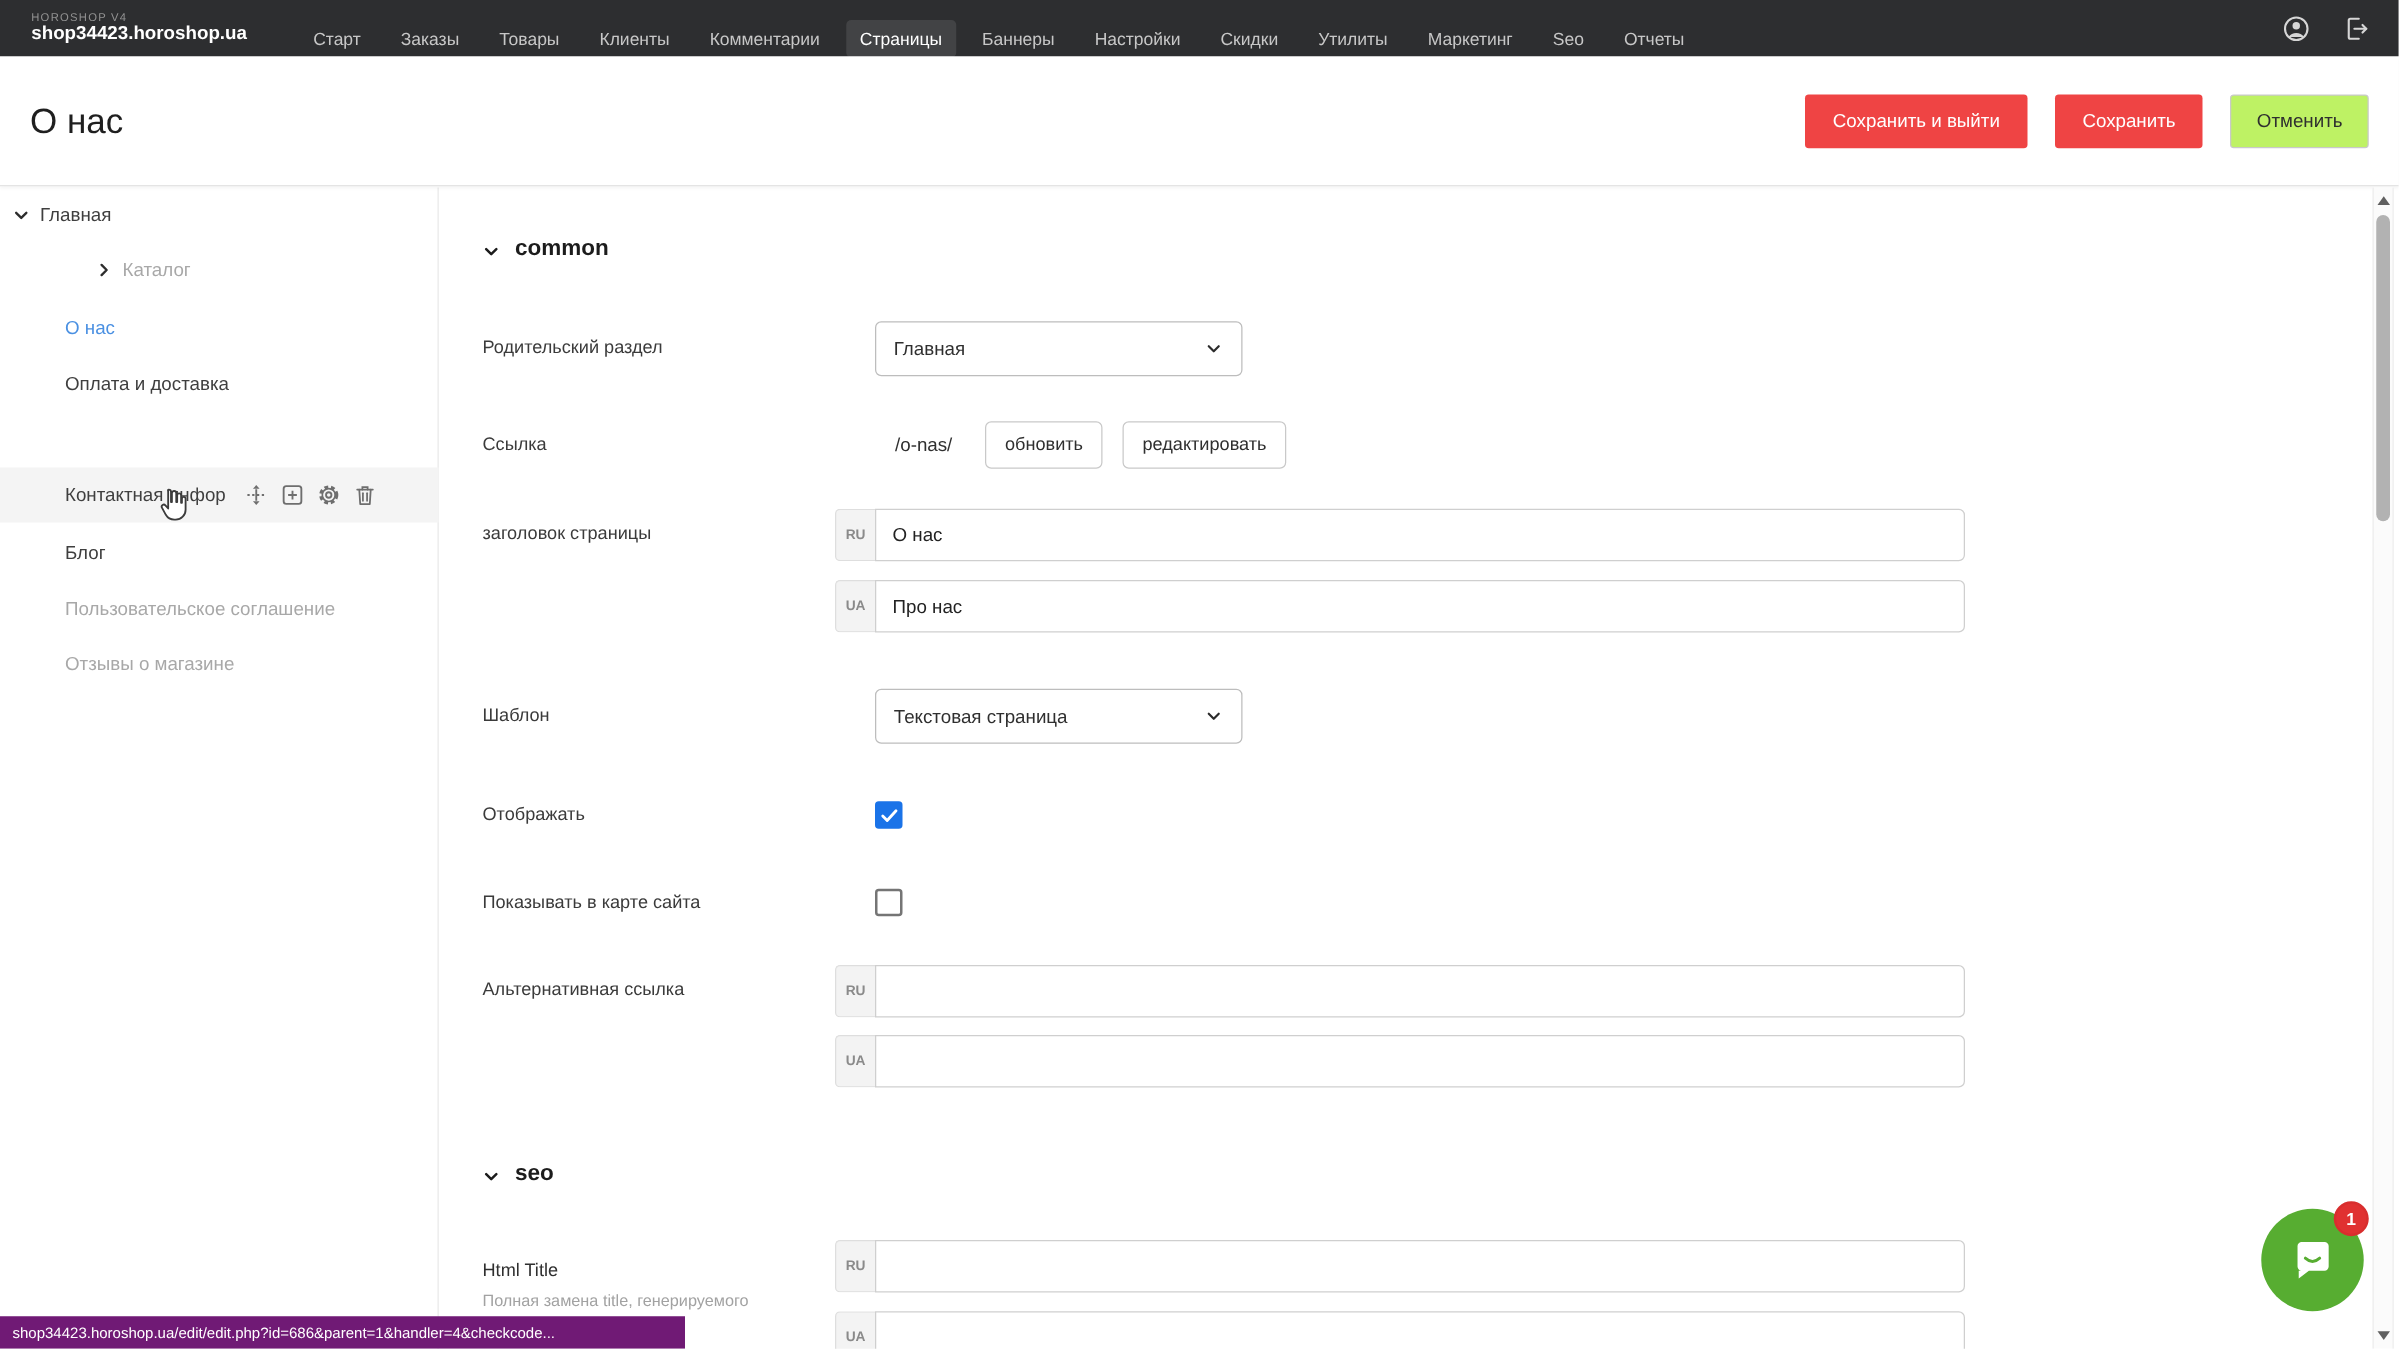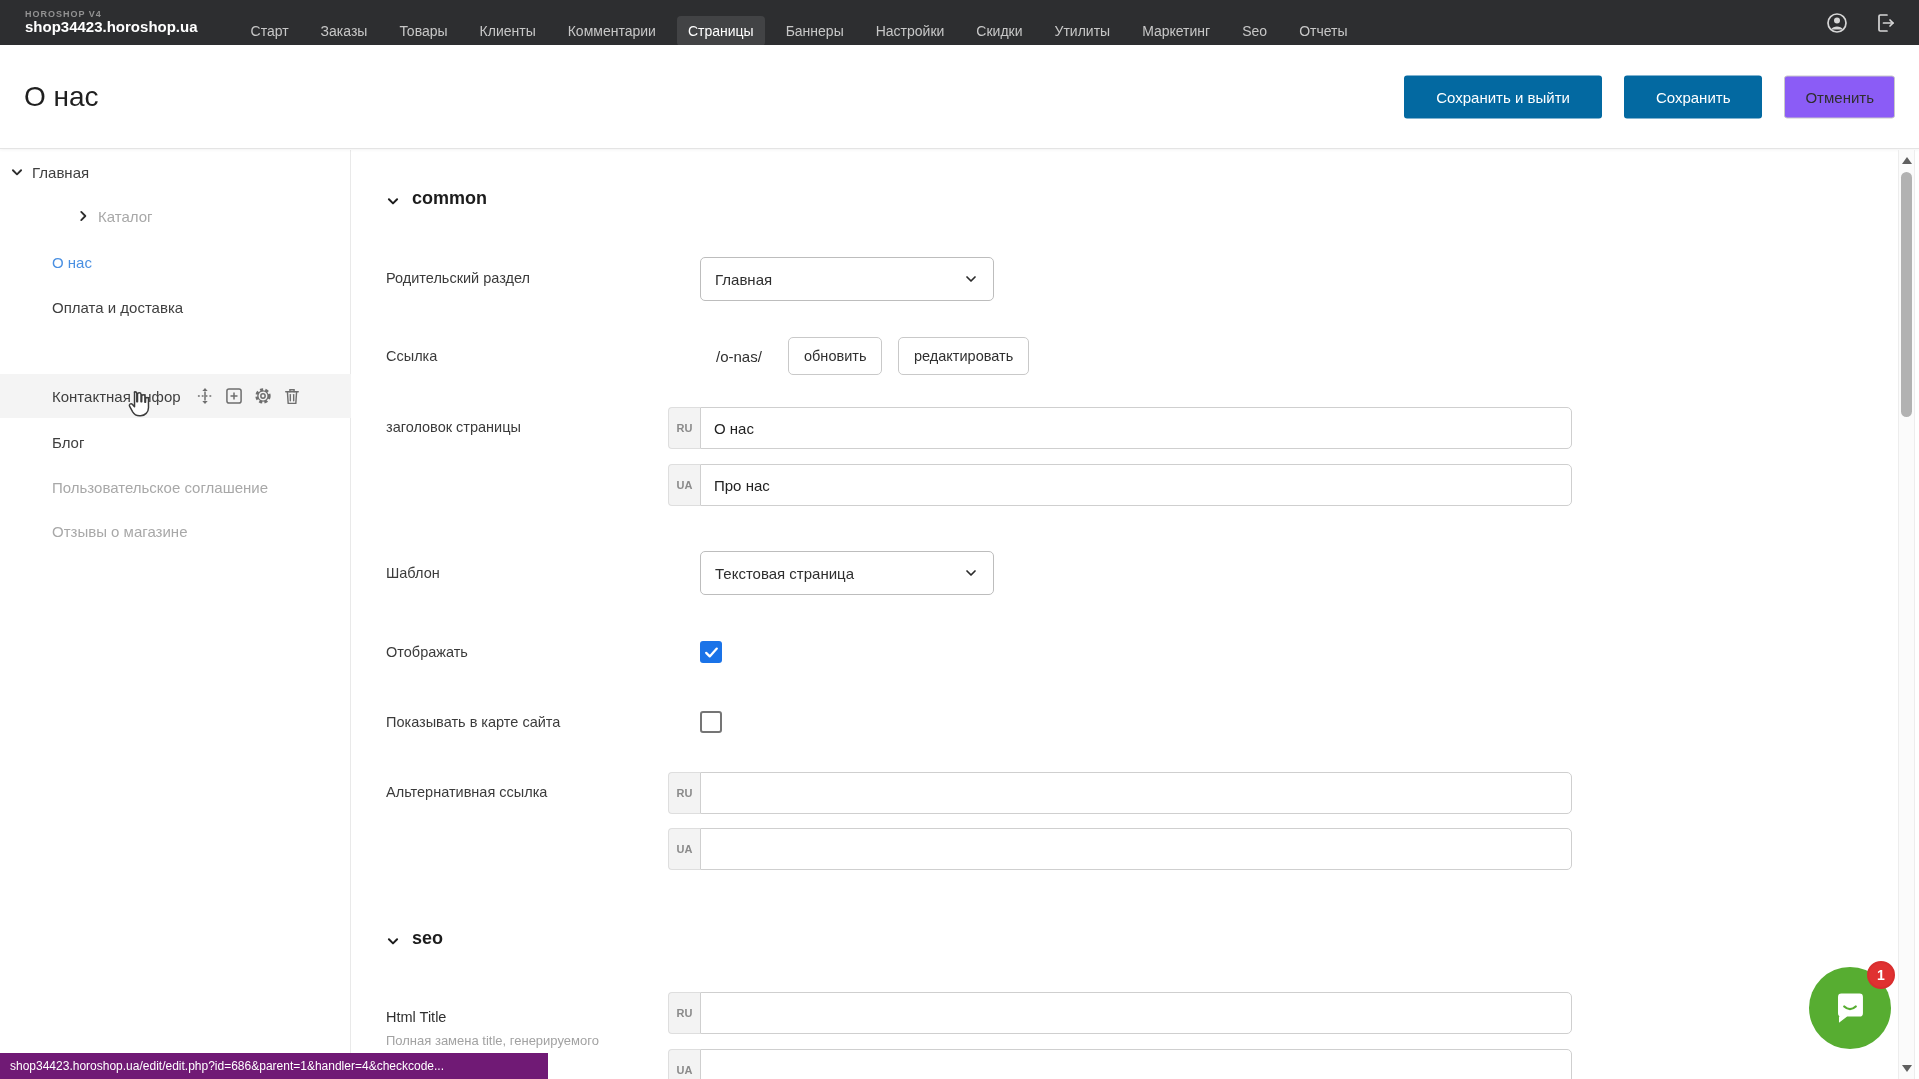--- a/index.html
+++ b/index.html
@@ -2,35 +2,35 @@
 <html><head>
 <meta charset="utf-8">
 <style>
   * { margin:0; padding:0; box-sizing:border-box; }
   html,body { width:1919px; height:1079px; overflow:hidden; }
   body { font-family:"Liberation Sans", sans-serif; background:#fff; position:relative; color:#3c3c3c; }
 
   
   .topbar { position:absolute; left:0; top:0; width:1919px; height:45px; background:#2d2e30; display:flex; align-items:center; z-index:30; }
   .brand { margin-left:25px; line-height:1.05; cursor:default; }
-  .brand .l1 { font-size:9px; letter-spacing:1px; color:#929292; font-weight:bold; }
+  .brand .l1 { font-size:9px; letter-spacing:1px; color:#929292; font-weight:normal; }
   .brand .l2 { font-size:15px; color:#fff; font-weight:bold; }
   .topnav { display:flex; align-items:center; margin-left:42px; gap:10px; }
   .topnav .nav-item { color:#c7c7c7; font-size:14px; padding:7px 11px; border-radius:4px; cursor:pointer; white-space:nowrap;margin-top:16px; }
   .topnav .nav-item.active { background:rgba(255,255,255,0.1); color:#fff; }
   .topbar-right { margin-left:auto; margin-right:22px; display:flex; align-items:center; gap:24px; }
   .tb-icon { width:24px; height:24px; cursor:pointer; }
 
   
   .pagehead { position:absolute; left:0; top:45px; width:1919px; height:104px; background:#fff; border-bottom:1px solid #e4e4e4; box-shadow:0 1px 3px rgba(0,0,0,0.05); z-index:20; }
   .page-title { position:absolute; left:24px; top:50%; transform:translateY(-50%); font-size:28px; color:#1f1f1f; }
   .head-btns { position:absolute; right:24px; top:50%; transform:translateY(-50%); display:flex; gap:22px; }
   .btn { height:43px; border-radius:3px; font-size:15px; display:flex; align-items:center; justify-content:center; cursor:pointer; font-family:inherit; border:none; }
-  .btn.primary { background:#0369a1; color:#fff; padding:0 32px; }
-  .btn.ghost { background:#8b5cf6; color:#2f2f2f; border:1px solid #c9c9c9; padding:0 20px; }
+  .btn.primary { background:#ef4444; color:#fff; padding:0 22px; }
+  .btn.ghost { background:#bef264; color:#2f2f2f; border:1px solid #c9c9c9; padding:0 20px; }
 
   
   .sidebar { position:absolute; left:0; top:150px; width:351px; height:929px; background:#fff; border-right:1px solid #e9e9e9; z-index:5; }
   .tree-row { position:absolute; left:0; width:351px; height:44px; display:flex; align-items:center; font-size:15px; cursor:pointer; }
   .tree-row .lbl { white-space:nowrap; }
   .tree-row.lvl0 { padding-left:10px; }
   .tree-row.lvl1 { padding-left:52px; }
   .tree-row.lvl1.with-arrow { padding-left:36px;margin-left:40px; }
   .tree-row .chev { width:14px; height:14px; margin-right:8px; flex:0 0 auto; }
   .c-normal { color:#3f3f3f; }

